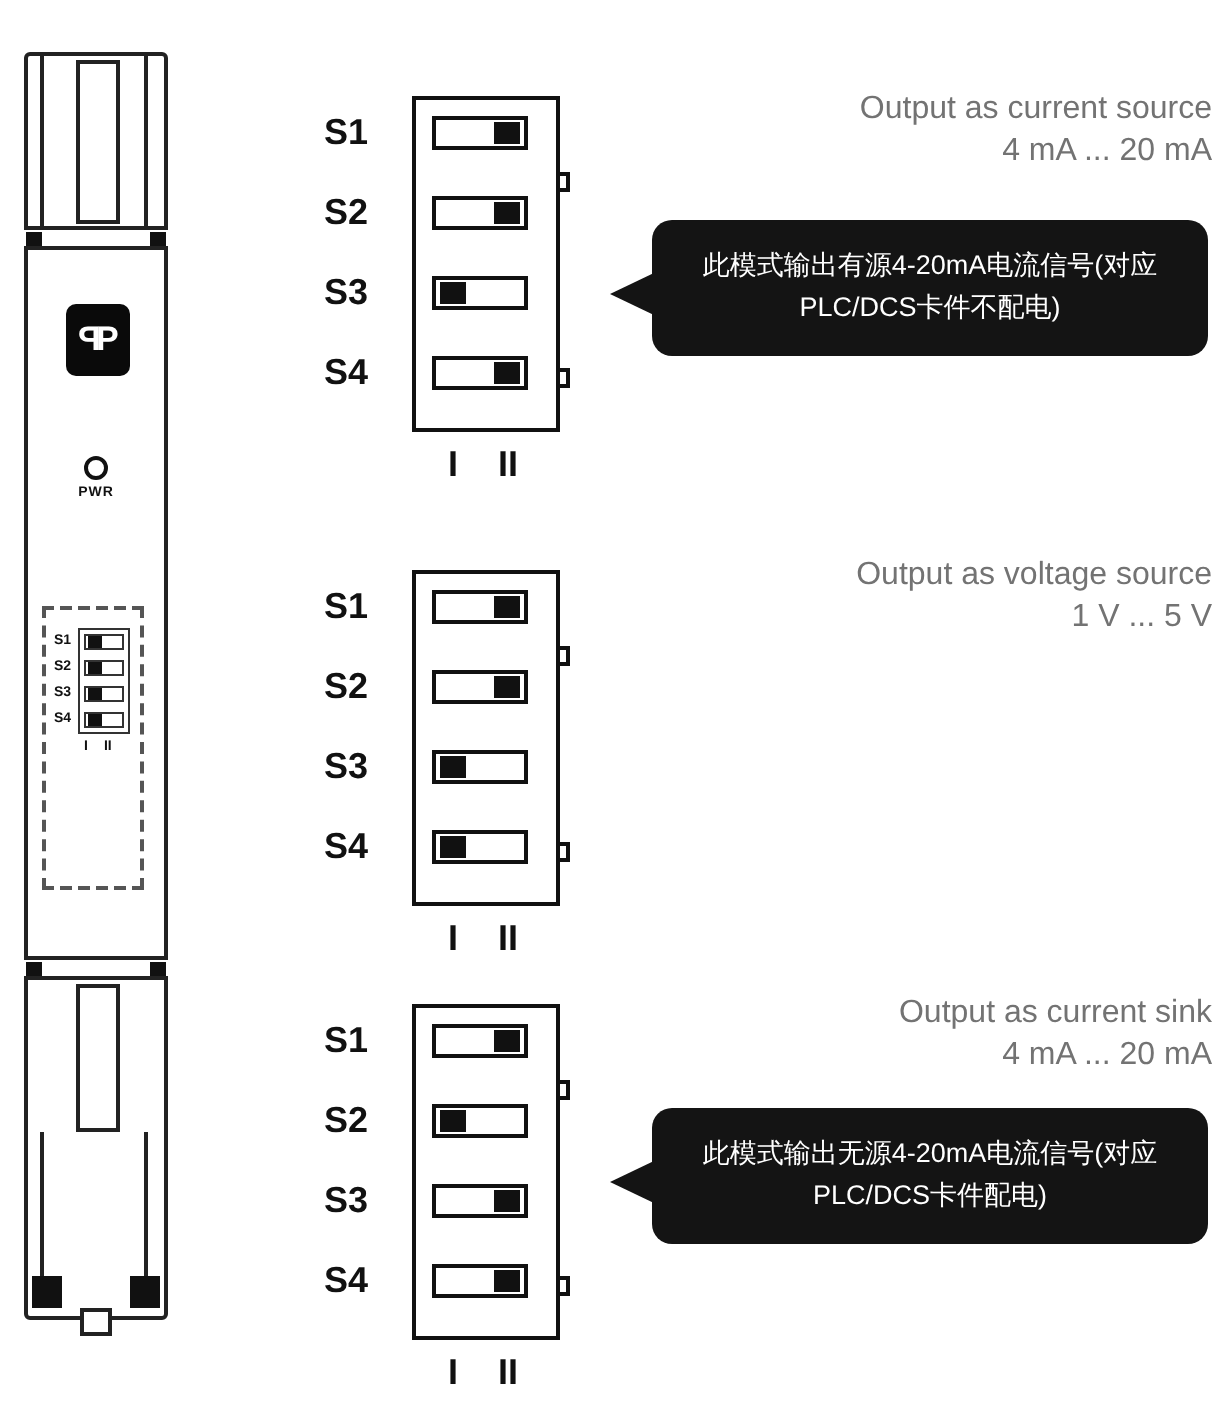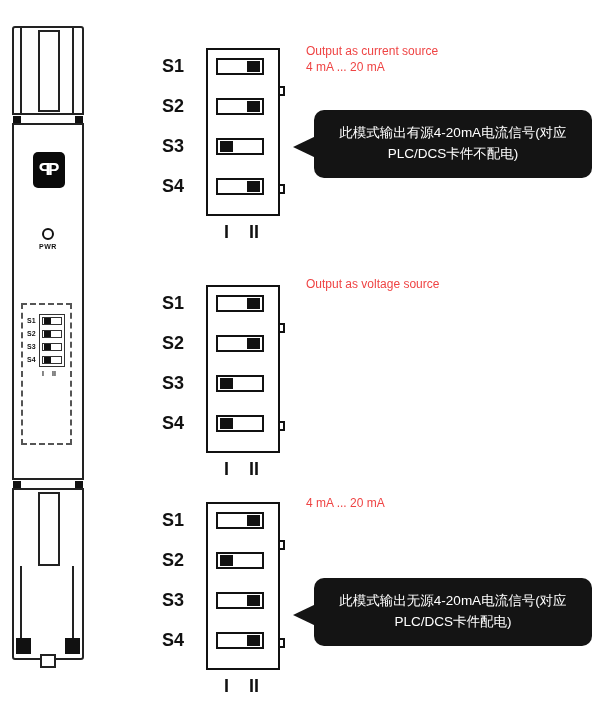--- a/index.html
+++ b/index.html
@@ -46,27 +46,27 @@
   .dip-row{display:flex;align-items:center;height:24px;margin-bottom:16px;}
   .dip-label{width:36px;font-size:18px;font-weight:bold;}
   .dip-slot{margin-left:18px;flex:0 0 48px;width:48px;height:17px;border:2px solid #111;box-sizing:border-box;position:relative;background:#fff;}
   .dip-knob{position:absolute;top:1px;width:13px;height:11px;background:#111;}
   .dip-row[data-pos="I"] .dip-knob{left:2px;}
   .dip-row[data-pos="II"] .dip-knob{right:2px;}
   .pos-row{position:absolute;top:176px;left:54px;width:48px;display:flex;justify-content:space-between;padding:0 5px 0 8px;box-sizing:border-box;font-size:18px;font-weight:bold;}
 
   
   .page-title{position:absolute;left:306px;top:6px;font-size:19px;font-weight:bold;border-bottom:2.5px solid #111;padding-bottom:2px;}
-  .mode-heading{position:absolute;left:306px;width:300px;font-size:12px;line-height:1.32;color:#ef4444;}
+  .mode-heading{position:absolute;left:306px;width:300px;font-size:16px;line-height:1.32;color:#737373;text-align:right;}
   .h1{top:44px;} .h2{top:277px;} .h3{top:496px;}
-  .callout{position:absolute;left:314px;width:278px;background:#141414;color:#fff;border-radius:10px;
+  .callout{position:absolute;left:326px;width:278px;background:#141414;color:#fff;border-radius:10px;
            padding:13px 14px;font-size:13.5px;line-height:1.55;text-align:center;box-sizing:border-box;}
   .callout::before{content:"";position:absolute;left:-21px;top:26px;width:0;height:0;
            border-top:11px solid transparent;border-bottom:11px solid transparent;border-right:23px solid #141414;}
-  .c1{top:110px;} .c2{top:337px;} .c3{top:554px;margin-top:24px;}
+  .c1{top:110px;} .c2{top:337px;} .c3{top:554px;}
 </style>
 </head>
 <body>
 
 <div id="page">
 
   <div class="device">
     <div class="dev-outline"></div>
     <div class="dev-wall w-tl"></div>
     <div class="dev-wall w-tr"></div>
@@ -233,20 +233,22 @@
 
 
   <div class="mode-heading h1">
     <div>Output as current source</div>
     <div>4 mA ... 20 mA</div>
   </div>
   <div class="callout c1">此模式输出有源4-20mA电流信号(对应PLC/DCS卡件不配电)</div>
 
   <div class="mode-heading h2">
     <div>Output as voltage source</div>
+    <div>1 V ... 5 V</div>
   </div>
 
   <div class="mode-heading h3">
+    <div>Output as current sink</div>
     <div>4 mA ... 20 mA</div>
   </div>
   <div class="callout c3">此模式输出无源4-20mA电流信号(对应PLC/DCS卡件配电)</div>
 
 </div>
 
 </body></html>

